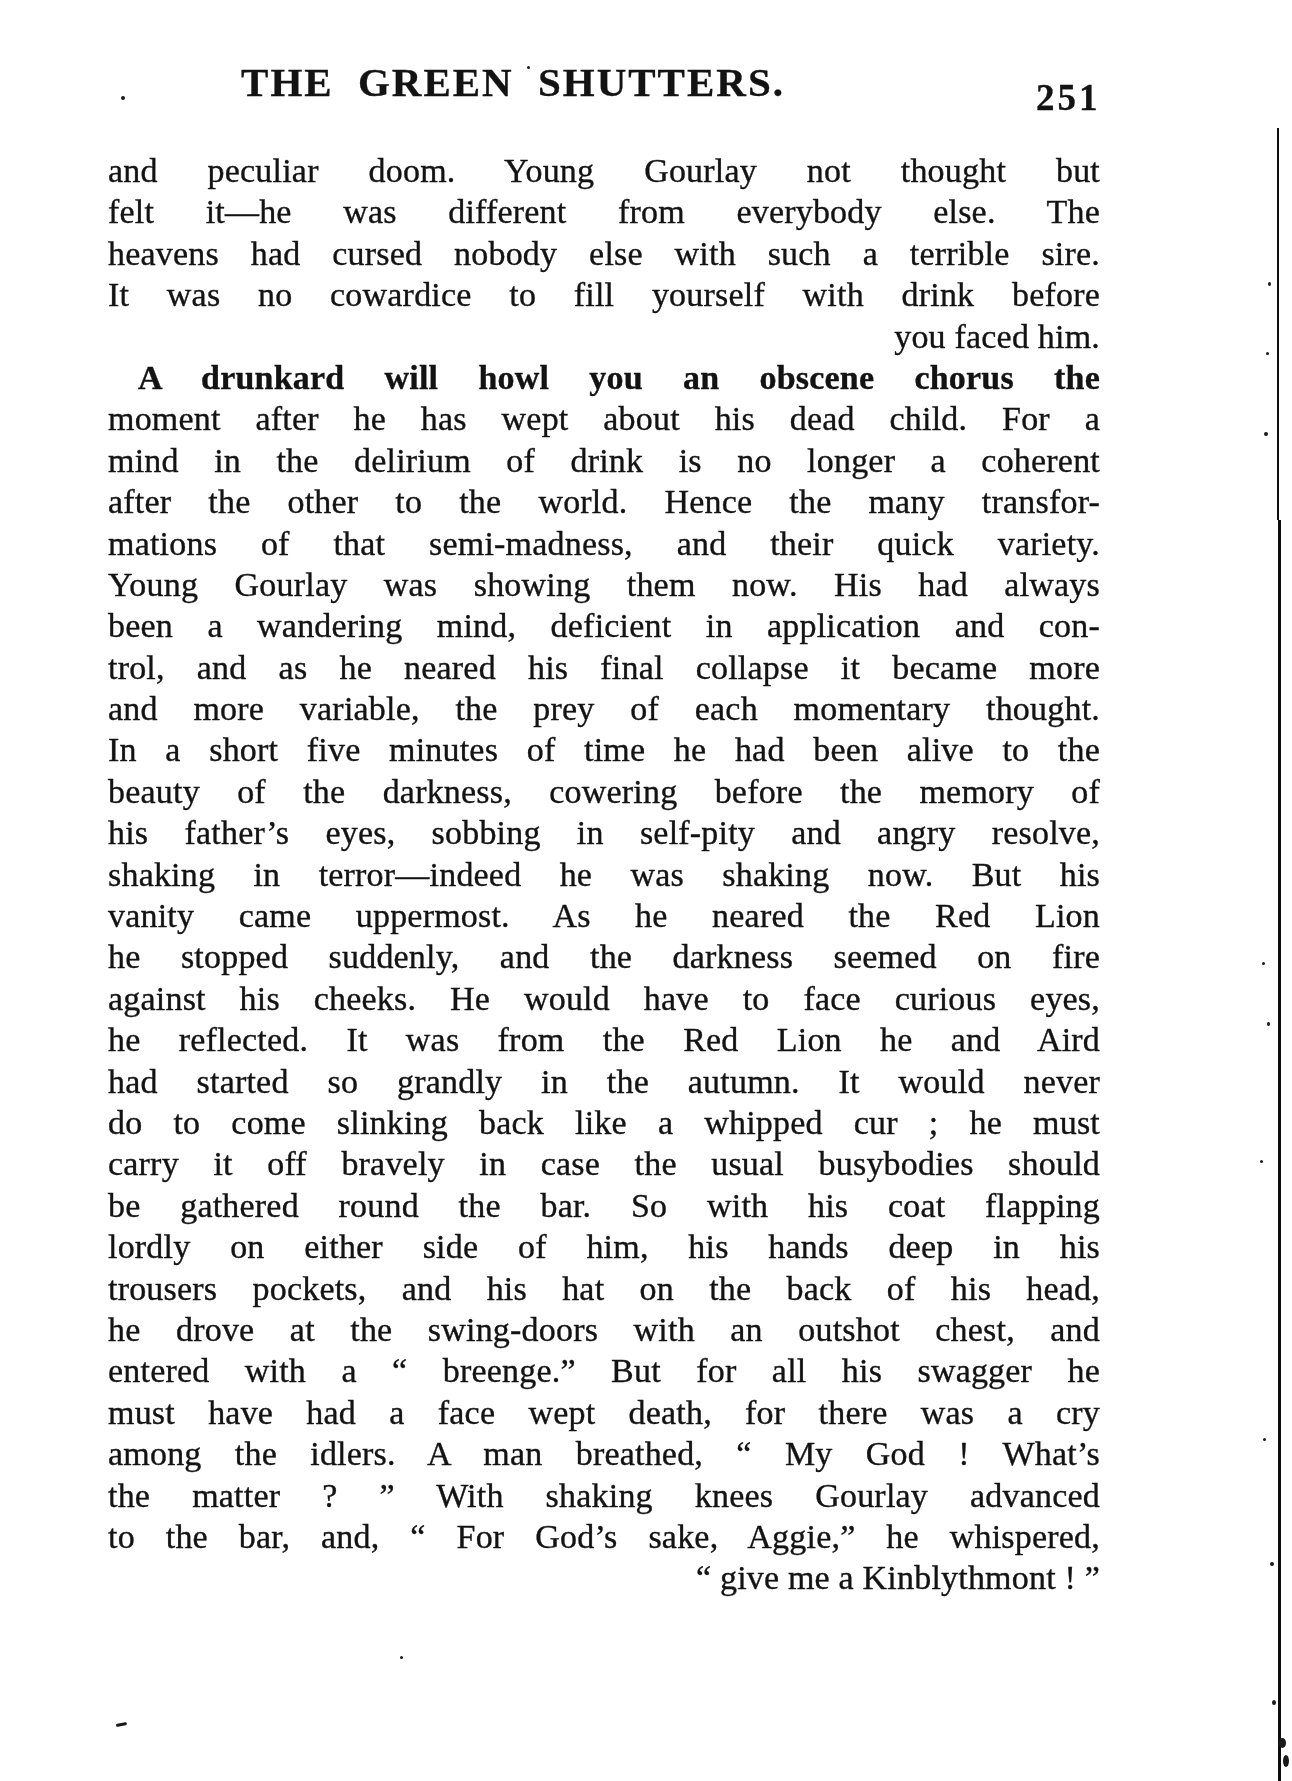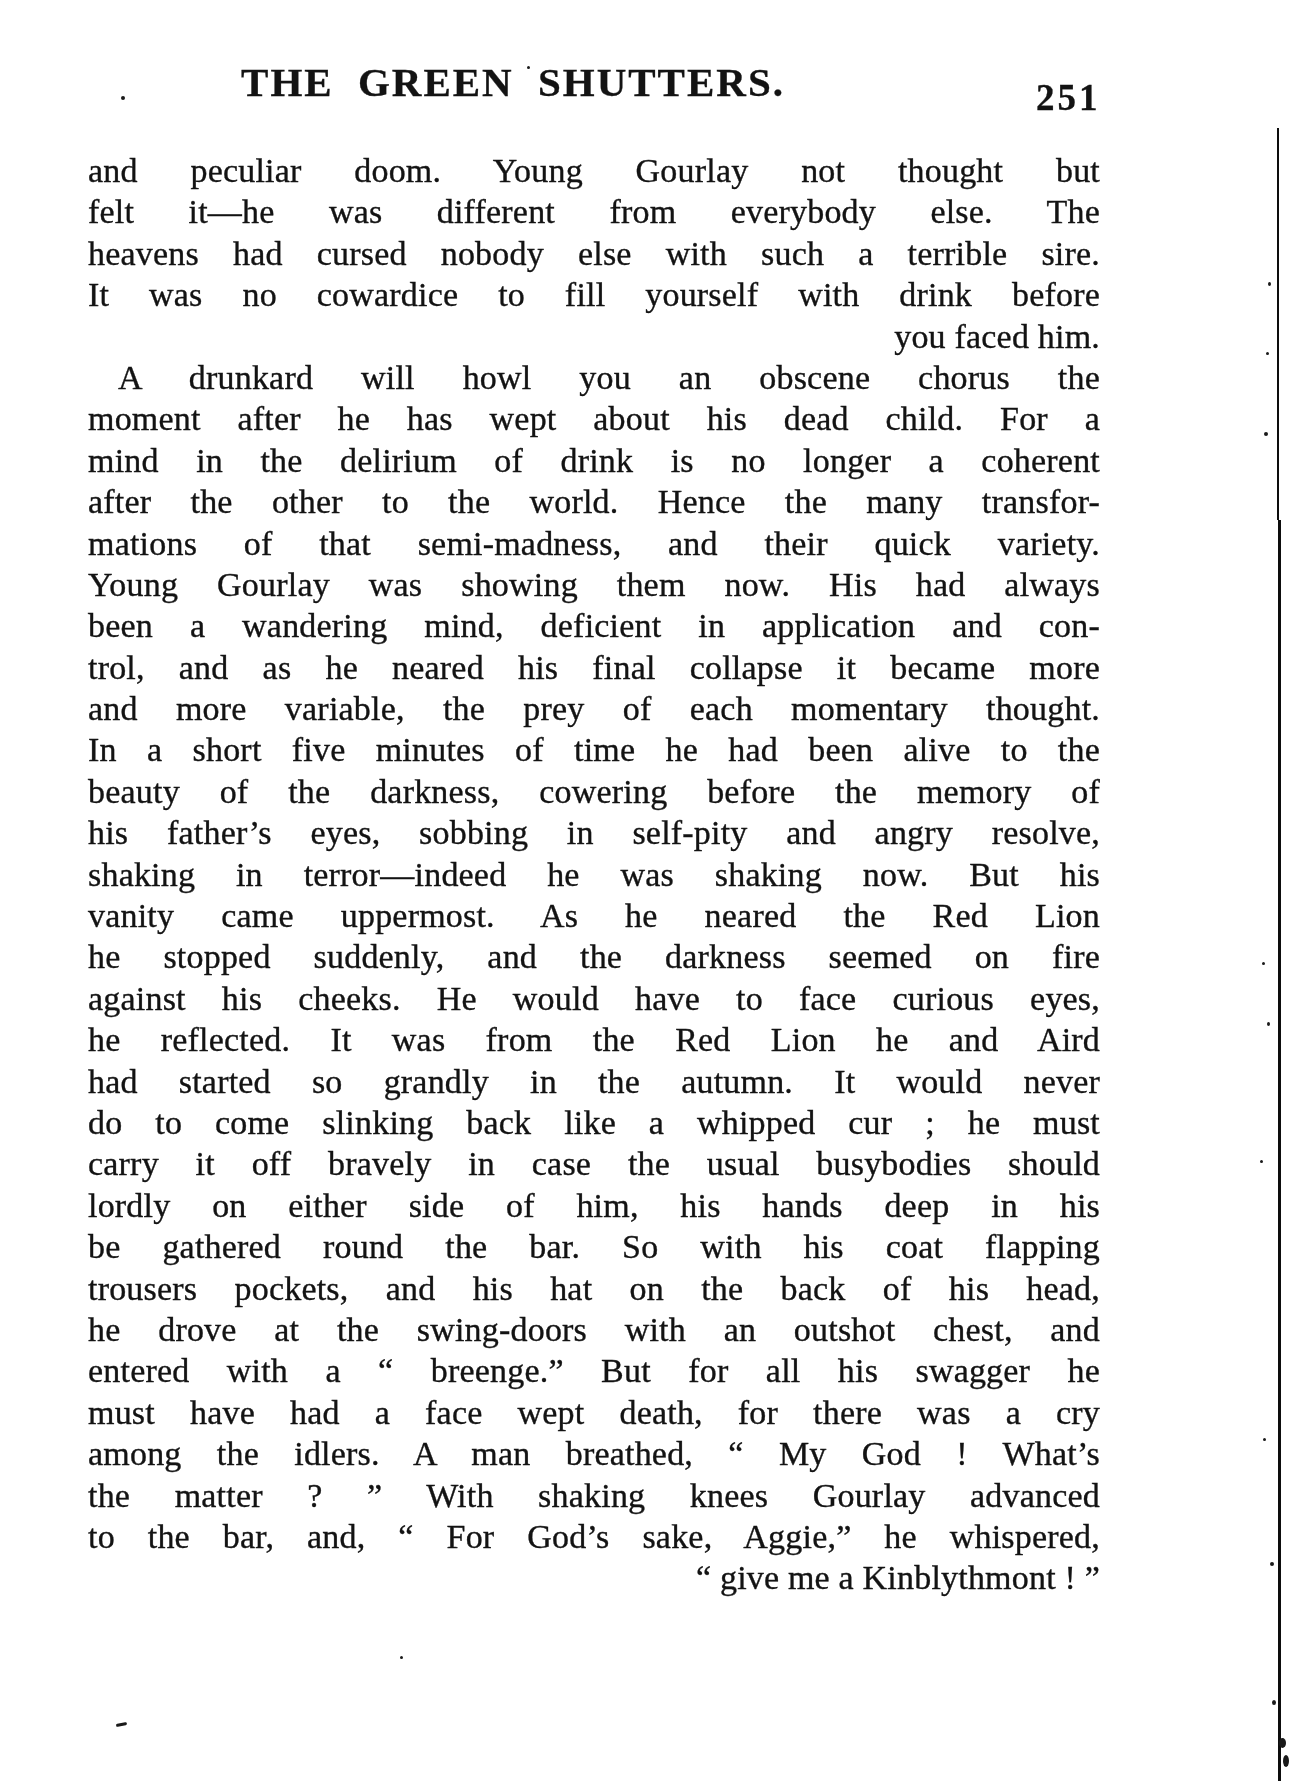--- a/index.html
+++ b/index.html
@@ -49,23 +49,25 @@
     font-size: 34px;
     letter-spacing: 0.2px;
     white-space: nowrap;
     text-align: right;
     -webkit-text-stroke: 0.35px #131313;
   }
   .line.j {
     white-space: normal;
     text-align: justify;
     text-align-last: justify;
+    margin-left: 20px;
   }
   .line.indent {
     padding-left: 30px;
+    font-weight: bold;
   }
   
   .edge-line-top {
     position: absolute;
     left: 1277px;
     top: 128px;
     width: 2px;
     height: 392px;
     background: #0d0d0d;
   }
@@ -115,22 +117,22 @@
       <div class="line j">beauty of the darkness, cowering before the memory of</div>
       <div class="line j">his father’s eyes, sobbing in self-pity and angry resolve,</div>
       <div class="line j">shaking in terror—indeed he was shaking now.  But his</div>
       <div class="line j">vanity came uppermost.  As he neared the Red Lion</div>
       <div class="line j">he stopped suddenly, and the darkness seemed on fire</div>
       <div class="line j">against his cheeks.  He would have to face curious eyes,</div>
       <div class="line j">he reflected.  It was from the Red Lion he and Aird</div>
       <div class="line j">had started so grandly in the autumn.  It would never</div>
       <div class="line j">do to come slinking back like a whipped cur ; he must</div>
       <div class="line j">carry it off bravely in case the usual busybodies should</div>
+      <div class="line j">be gathered round the bar.  So with his coat flapping</div>
       <div class="line j">lordly on either side of him, his hands deep in his</div>
-      <div class="line j">be gathered round the bar.  So with his coat flapping</div>
       <div class="line j">trousers pockets, and his hat on the back of his head,</div>
       <div class="line j">he drove at the swing-doors with an outshot chest, and</div>
       <div class="line j">entered with a “ breenge.”  But for all his swagger he</div>
       <div class="line j">must have had a face wept death, for there was a cry</div>
       <div class="line j">among the idlers.  A man breathed, “ My God !  What’s</div>
       <div class="line j">the matter ? ”  With shaking knees Gourlay advanced</div>
       <div class="line j">to the bar, and, “ For God’s sake, Aggie,” he whispered,</div>
       <div class="line">“ give me a Kinblythmont ! ”</div>
     </div>
 

